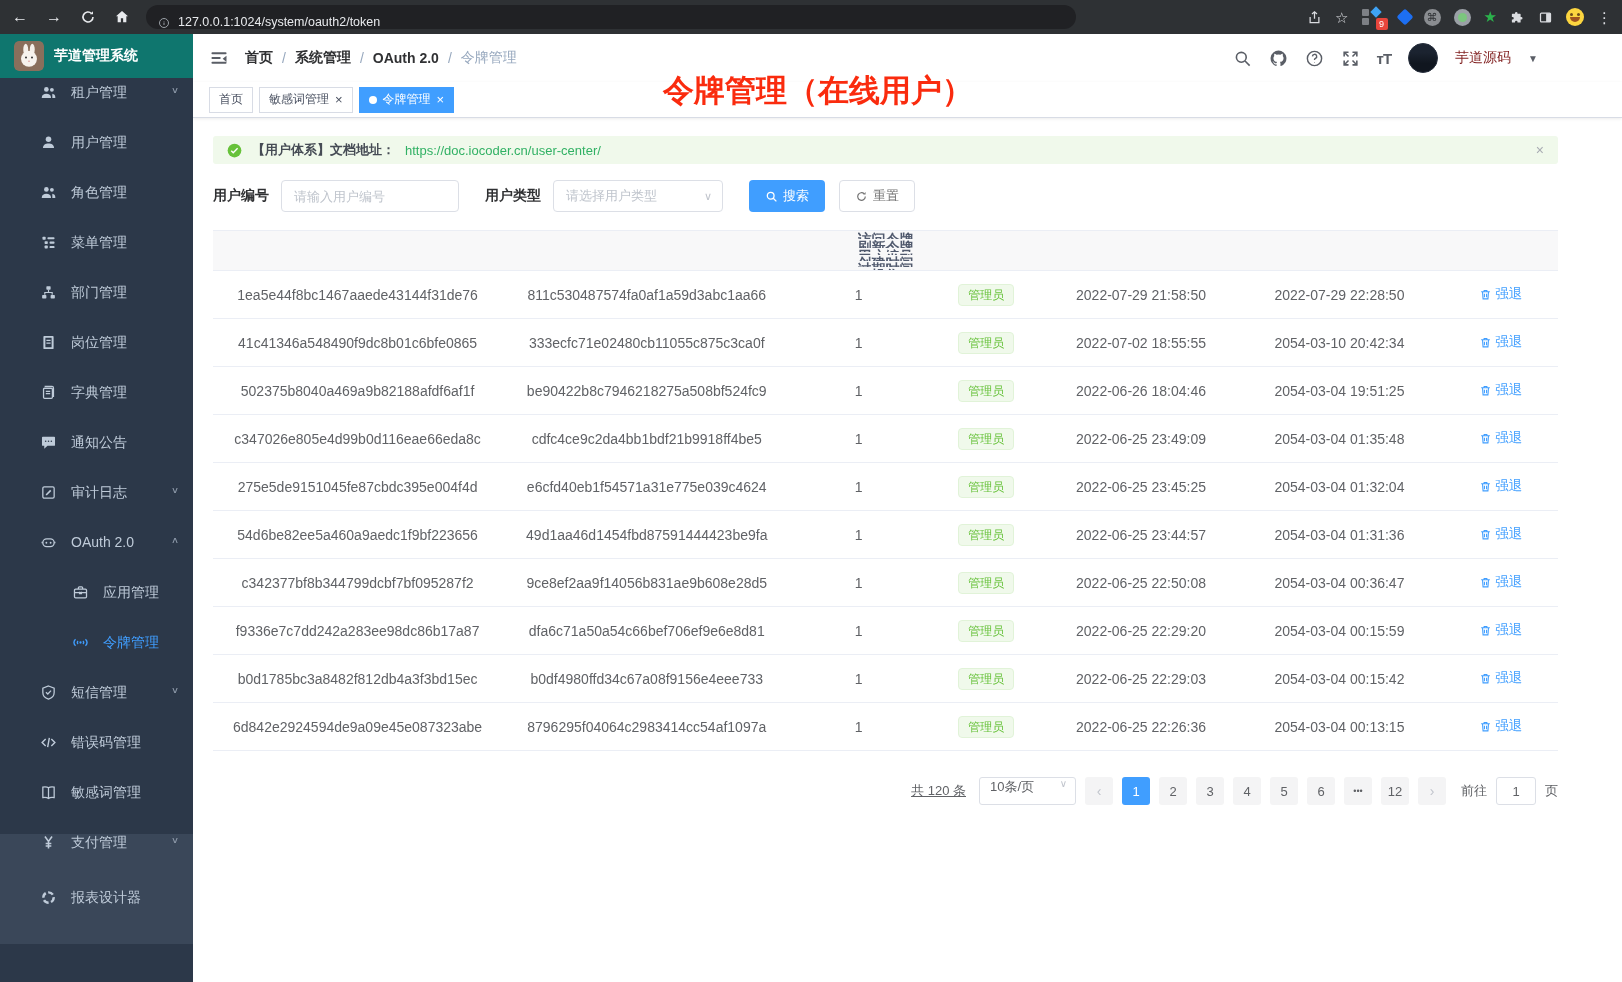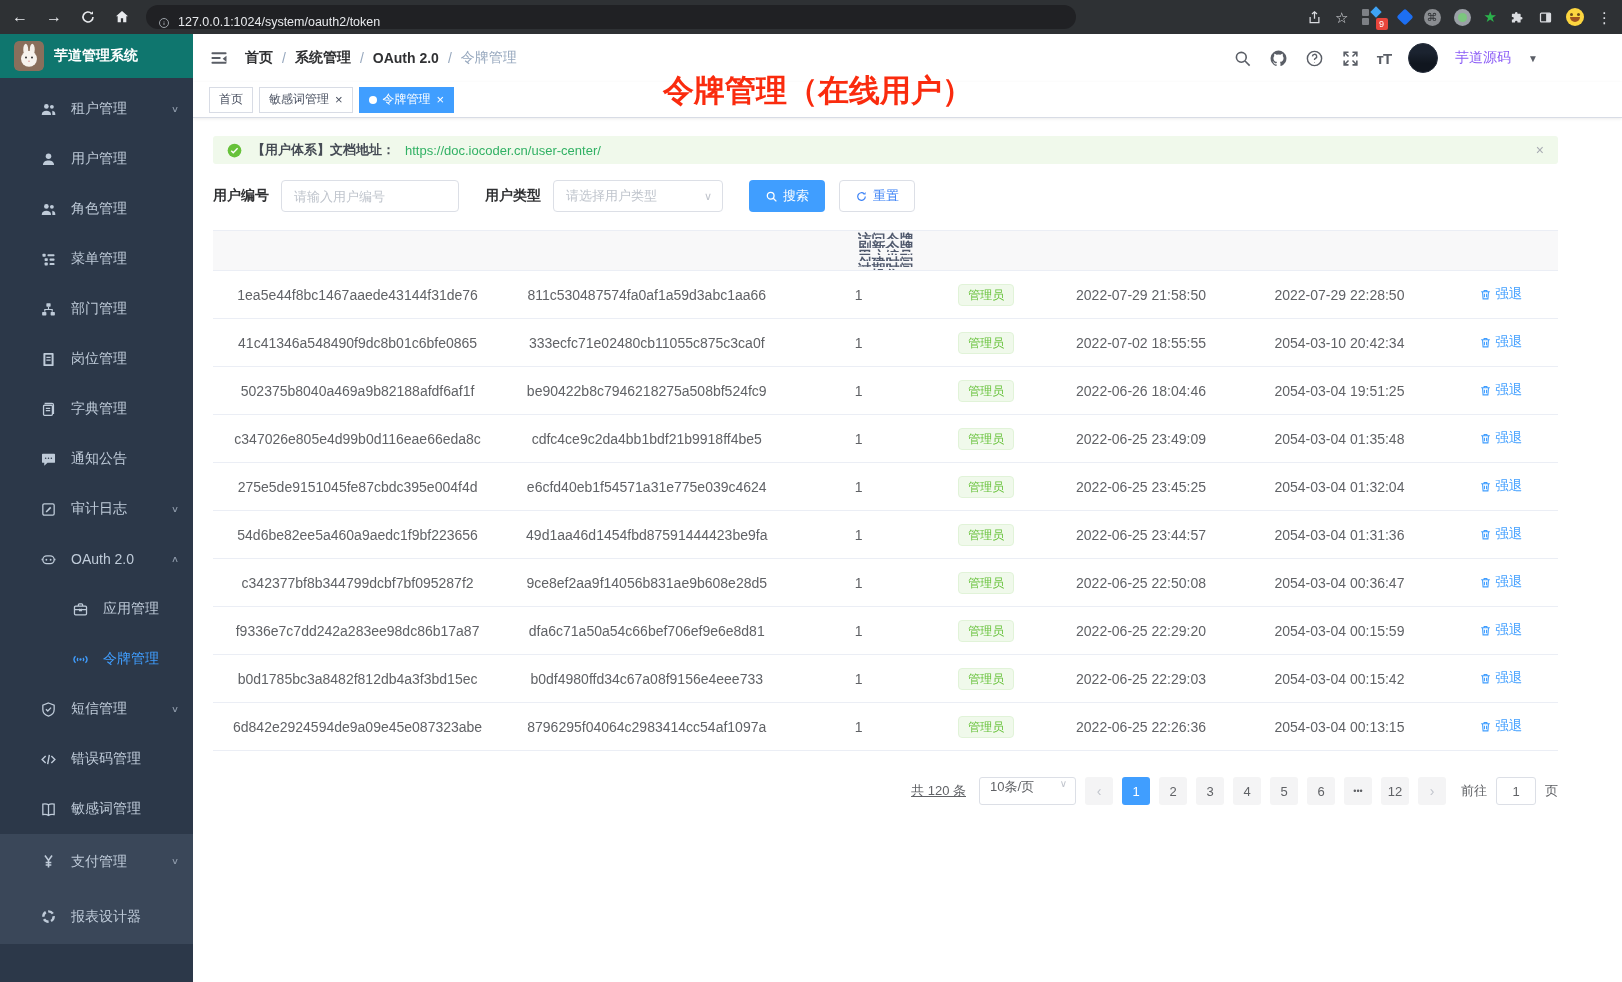--- a/index.html
+++ b/index.html
@@ -38,21 +38,21 @@
   
   .app { display:flex; height:948px; }
 
   
   .sidebar { width:193px; background:#2c3849; flex-shrink:0; display:flex; flex-direction:column; }
   .logo-bar { height:44px; background:#0f766e; display:flex; align-items:center; gap:10px; padding:0 14px; }
   .logo-img { width:30px; height:30px; border-radius:5px; overflow:hidden; flex-shrink:0; }
   .logo-img svg { width:30px; height:30px; display:block; }
   .logo-title { color:#fff; font-size:14px; font-weight:bold; white-space:nowrap; }
   .menu { flex:1; padding-top:6px; }
-  .menu-item { height:50px; display:flex; align-items:center; gap:14px; padding:0 14px 0 40px;
+  .menu-item { height:50px; display:flex; align-items:flex-start; gap:14px; padding:0 14px 0 40px;
     color:#bfcbd9; font-size:14px; cursor:pointer; }
   .menu-item.sub { padding-left:72px; }
   .menu-item.active { color:#409eff; }
   .menu-item.sec2 { background:#3a4759; height:55px; }
   .mi-icon { width:17px; height:17px; flex-shrink:0; display:flex; align-items:center; justify-content:center; font-size:15px; }
   .mi-icon svg { width:17px; height:17px; }
   .mi-label { flex:1; white-space:nowrap; }
   .mi-arrow { font-size:11px; color:#8f9bab; transform:scaleY(.8); }
 
   
@@ -62,21 +62,21 @@
   .hamburger svg { width:20px; height:20px; }
   .breadcrumb { display:flex; align-items:center; gap:9px; font-size:14px; color:#303133; font-weight:bold; }
   .breadcrumb .sep { color:#97a8be; font-weight:normal; }
   .breadcrumb .last { color:#97a8be; font-weight:normal; }
   .nav-right { margin-left:auto; display:flex; align-items:center; gap:17px; color:#5a5e66; }
   .nav-ic { width:19px; height:19px; cursor:pointer; }
   .nav-ic svg { width:19px; height:19px; display:block; }
   .tt-ic { font-size:15px; font-weight:bold; cursor:pointer; letter-spacing:-1px; }
   .avatar { width:30px; height:30px; border-radius:50%; background:#161d29; border:1px solid #2a3240; cursor:pointer;
     background-image:linear-gradient(180deg,#1b2330 30%,#10161f 70%); }
-  .user-name { font-size:14px; color:#8b5cf6; cursor:pointer; }
+  .user-name { font-size:14px; color:#7f1d1d; cursor:pointer; }
   .caret { font-size:10px; color:#5a5e66; cursor:pointer; }
 
   .tagbar { height:36px; border-bottom:1px solid #d8dce5; box-shadow:0 1px 3px rgba(0,0,0,.08);
     display:flex; align-items:center; padding:0 16px; gap:6px; }
   .tag { height:26px; padding:0 9px; border:1px solid #d8dce5; background:#fff; color:#495060;
     font-size:12px; display:inline-flex; align-items:center; gap:6px; cursor:pointer; }
   .tag .x { font-size:13px; line-height:1; }
   .tag.active { background:#409eff; border-color:#409eff; color:#fff; }
   .tag.active .dot { width:8px; height:8px; border-radius:50%; background:#fff; }
 
@@ -100,21 +100,21 @@
   .f-input { width:178px; height:32px; border:1px solid #dcdfe6; border-radius:4px; padding:0 12px;
     font-size:13px; color:#606266; outline:none; margin-right:26px; font-family:inherit; }
   .f-input::placeholder { color:#bfc4cc; }
   .f-select { width:170px; height:32px; border:1px solid #dcdfe6; border-radius:4px; padding:0 10px 0 12px;
     display:flex; align-items:center; color:#bfc4cc; font-size:13px; cursor:pointer; margin-right:26px; }
   .f-select .sel-arrow { margin-left:auto; color:#c0c4cc; font-size:11px; }
   .btn { height:32px; border-radius:4px; font-size:13px; display:inline-flex; align-items:center; gap:5px;
     padding:0 15px; cursor:pointer; border:1px solid transparent; font-family:inherit; }
   .btn svg { width:13px; height:13px; }
   .btn-primary { background:#409eff; color:#fff; margin-right:14px; }
-  .btn-plain { background:#fff; border-color:#dcdfe6; color:#3b82f6; }
+  .btn-plain { background:#fff; border-color:#dcdfe6; color:#737373; }
 
   
   .table { margin-top:18px; border-top:1px solid #ebeef5; font-size:14px; }
   .tr { display:flex; align-items:center; height:48px; border-bottom:1px solid #ebeef5; color:#606266; }
   .thead { height:40px; background:#f8f8f9; color:#515a6e; font-weight:bold;flex-direction:column; }
   .td { text-align:center; white-space:nowrap; overflow:hidden; }
   .c0 { flex:0 0 21.5%; } .c1 { flex:0 0 21.5%; } .c2 { flex:0 0 10%; } .c3 { flex:0 0 9%; }
   .c4 { flex:0 0 14%; } .c5 { flex:0 0 15.5%; } .c6 { flex:0 0 8.5%; }
   .badge { display:inline-block; background:#f0f9eb; border:1px solid #e1f3d8; color:#67c23a;
     font-size:12px; padding:2px 9px; border-radius:4px; line-height:16px; }

